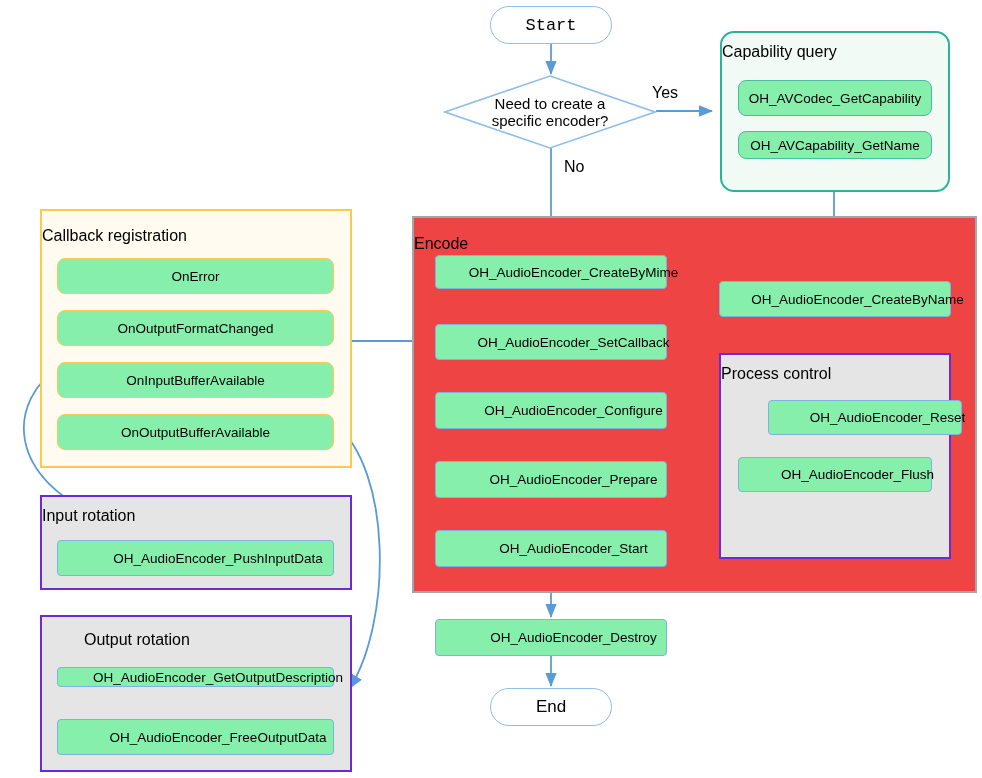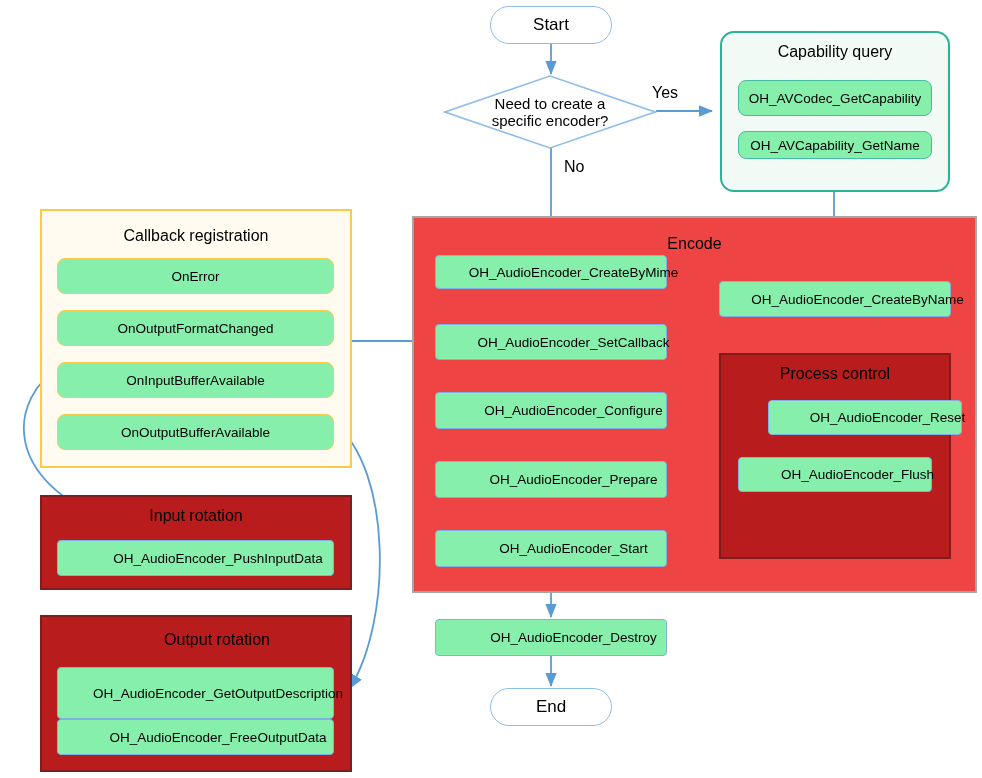--- a/index.html
+++ b/index.html
@@ -6,25 +6,25 @@
   body{width:982px;height:778px;overflow:hidden;
        font-family:"Liberation Sans","DejaVu Sans",sans-serif;}
   #stage{position:relative;width:982px;height:778px;}
   svg.wires{position:absolute;left:0;top:0;width:982px;height:778px;pointer-events:none;}
 
   .node{position:absolute;box-sizing:border-box;display:flex;align-items:center;
         justify-content:center;text-align:center;background:#86efac;color:#000000;}
 
   
   .group{position:absolute;box-sizing:border-box;}
-  .group-title{position:absolute;left:0;right:0;text-align:center;color:#000;}
+  .group-title{position:absolute;left:0;right:0;text-align:left;color:#000;}
 
   .g-yellow{background:#FFFBF0;border:2px solid #FBC94C;}
   .g-green{background:#F2FAF6;border:2px solid #2BB394;border-radius:14px;}
-  .g-blue{background:#b91c1c;border:2px solid #7f1d1d;}
+  .g-blue{background:#e5e5e5;border:2px solid #6d28d9;}
   .g-gray{background:#ef4444;border:2px solid #A6A6A6;margin-top:7px;}
 
   .box-blue{border:1.6px solid #7FB2E0;border-radius:4px;padding-left:45px;}
   .box-yellow{border:1.8px solid #FBC94C;border-radius:8px;}
   .box-green{border:1.6px solid #46BCA0;border-radius:8px;}
 
   .pill{border:1.6px solid #8FBEE8;border-radius:999px;background:#fff;}
 
   .diamond-label{position:absolute;display:flex;align-items:center;justify-content:center;
      text-align:center;line-height:1.15;color:#000;}
@@ -73,21 +73,21 @@
       <path d="M740,474 L700,474 L700,506 L558,506" marker-end="url(#ah)"></path>
 
       <path d="M740,531 L712,531 L712,515 L558,515" marker-end="url(#ah)"></path>
 
       <path d="M62,365 C6,400 4,480 108,520" marker-end="url(#ah)"></path>
 
       <path d="M335,424 C392,470 392,620 350,688" marker-end="url(#ah)"></path>
     </g>
   </svg>
 
-  <div class="node pill" style="left:490px;top:6px;width:122px;height:38px;font-size:17px;">
+  <div class="node pill" style="left:490px;top:6px;width:122px;height:38px;font-size:17px;font-family:Liberation Mono, monospace;">
     <span>Start</span>
   </div>
 
   <svg style="position:absolute;left:443px;top:74px;width:214px;height:76px;">
     <polygon points="107,2 212,38 107,74 2,38" fill="#ffffff" stroke="#8FBEE8" stroke-width="1.6"></polygon>
   </svg>
   <div class="diamond-label" style="left:455px;top:86px;width:190px;height:52px;font-size:15px;flex-direction:column;">
     <span>Need to create a</span>
     <span>specific encoder?</span>
   </div>
@@ -164,20 +164,20 @@
   <div class="group g-blue" style="left:40px;top:495px;width:312px;height:95px;">
     <div class="group-title" style="top:10px;font-size:16px;">Input rotation</div>
   </div>
   <div class="node box-blue" style="left:57px;top:540px;width:277px;height:36px;font-size:13.5px;">
     <span>OH_AudioEncoder_PushInputData</span>
   </div>
 
   <div class="group g-blue" style="left:40px;top:615px;width:312px;height:157px;">
     <div class="group-title" style="top:14px;font-size:16px;padding-left:42px;">Output rotation</div>
   </div>
-  <div class="node box-blue" style="left:57px;top:667px;width:277px;height:52px;font-size:13.5px;">
+  <div class="node box-blue" style="left:57px;top:667px;width:277px;height:20px;font-size:13.5px;">
     <span>OH_AudioEncoder_GetOutputDescription</span>
   </div>
   <div class="node box-blue" style="left:57px;top:719px;width:277px;height:36px;font-size:13.5px;">
     <span>OH_AudioEncoder_FreeOutputData</span>
   </div>
 
 </div>
 
 </body></html>

